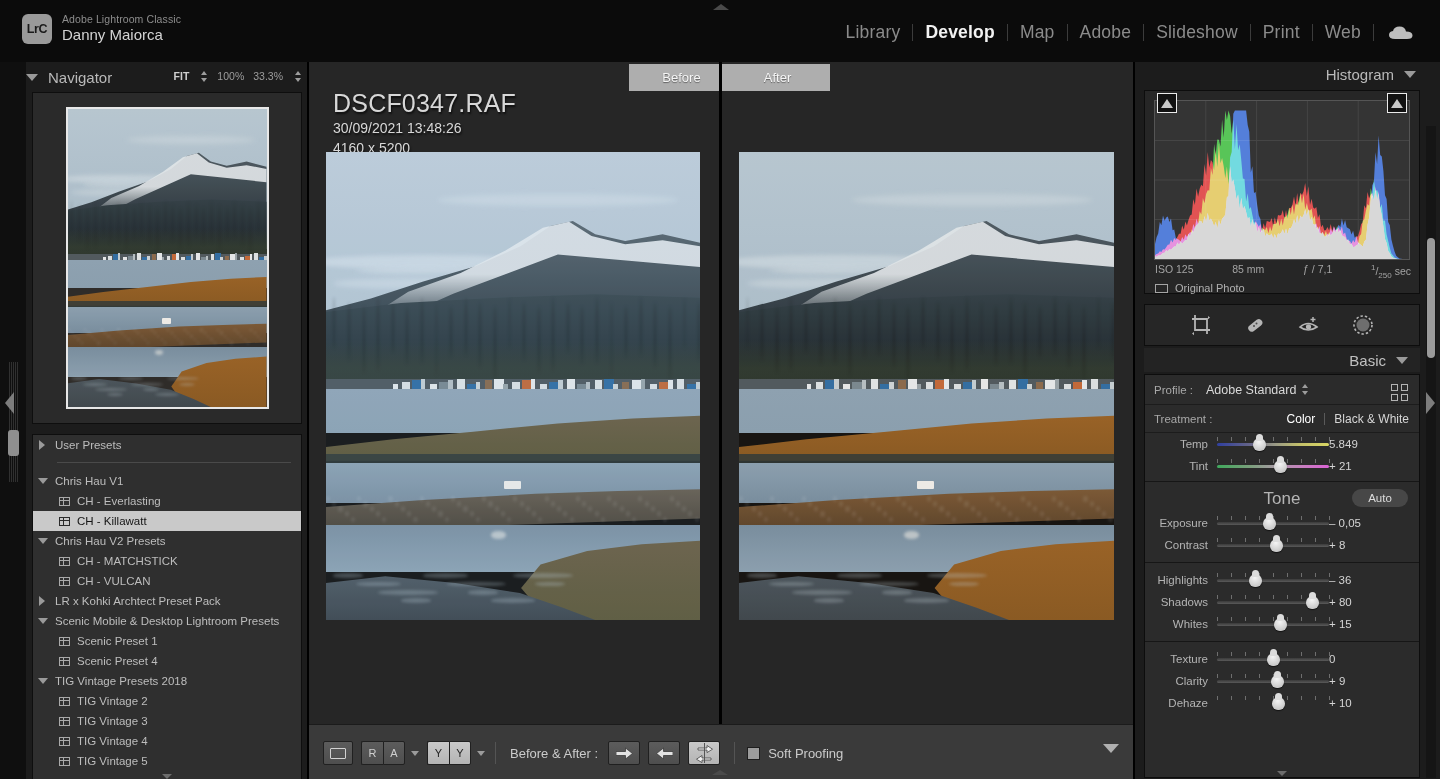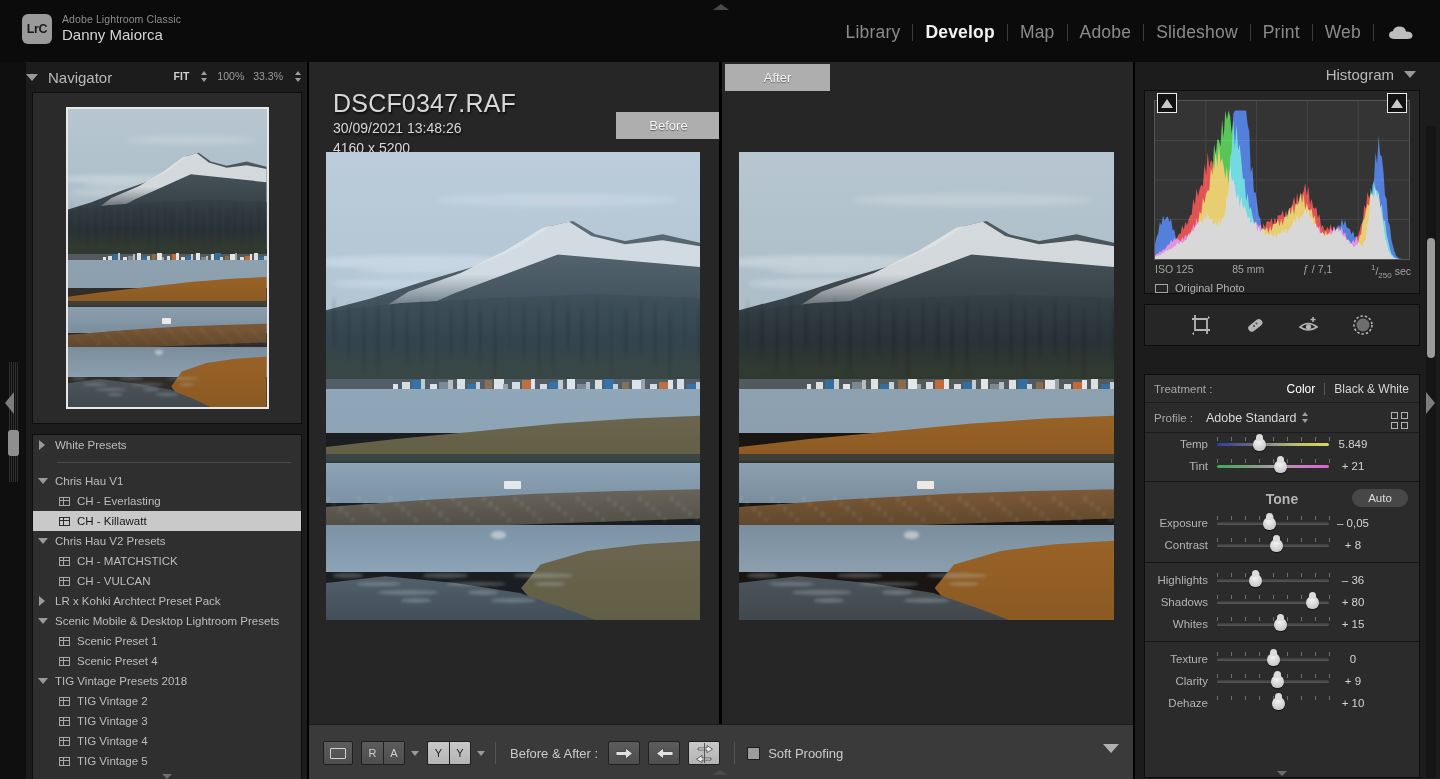--- a/index.html
+++ b/index.html
@@ -65,21 +65,21 @@
   .selected .preset-ico{background:transparent;border:1px solid #2a2a2a;}
   #preset-divider { height:1px; background:#4a4a4a; margin:7px 10px 8px 24px; }
   #preset-scroll-arrow{position:absolute;left:50%;bottom:2px;margin-left:-5px;width:0;height:0;border-left:5px solid transparent;border-right:5px solid transparent;border-top:5px solid #6d6d6d;}
 
   
   #center { position:absolute; left:309px; top:62px; width:824px; height:717px; background:#262626; }
   #ba-labels { position:absolute; left:0; top:0; width:824px; height:31px; }
   .ba-lab { position:absolute; top:2px; width:105px; height:27px; background:#aeaeae; color:#f6f6f6;
             font-size:13px; display:flex; align-items:center; justify-content:center;
             text-shadow:0 1px 1px rgba(0,0,0,.45); }
-  #lab-before { left:307px;margin-top:48px; }
+  #lab-before { left:320px; }
   #lab-after  { left:416px; }
   #center-split { position:absolute; left:410px; top:0; width:3px; height:662px; background:#000; }
 
   #overlay-text { position:absolute; left:24px; top:27px; color:#d8d8d8; text-shadow:1px 1.5px 2px rgba(0,0,0,.65); pointer-events:none; }
   #ov-file { font-size:25px; letter-spacing:0.2px; }
   #ov-date { font-size:14px; margin-top:2px; }
   #ov-dims { font-size:14px; margin-top:4px; }
 
   .photo-frame { position:absolute; top:90px; overflow:hidden; background:#111; }
   #photo-before { left:17px; width:374px; height:468px; }
@@ -160,24 +160,24 @@
   .sl-track { position:absolute; left:0; top:7px; width:100%; height:3px; background:linear-gradient(#3a3a3a,#5a5a5a); border-radius:2px; }
   .sl-track.temp { background:linear-gradient(90deg,#2f3fa0 0%,#6d6a84 34%,#9a9a86 52%,#c3c06a 74%,#d9d663 100%); }
   .sl-track.tint { background:linear-gradient(90deg,#3fa85c 0%,#7b9f7c 30%,#a79ba4 52%,#c87fc0 76%,#da63d4 100%); }
   .sl-ticks { position:absolute; left:0; top:1px; width:100%; height:5px; }
   .sl-ticks i { position:absolute; top:0; width:1px; height:4px; background:#6f6f6f; }
   .sl-knob { position:absolute; top:2px; width:13px; height:13px; margin-left:-6.5px;
              background:radial-gradient(circle at 45% 30%, #f4f4f4, #b9b9b9);
              border-radius:50% 50% 46% 46%; box-shadow:0 1px 1px rgba(0,0,0,.55); }
   .sl-knob::before{content:"";position:absolute;left:3px;top:-4px;width:7px;height:7px;background:#dcdcdc;
              border-radius:50% 50% 0 0; transform:rotate(0deg);}
-  .sl-val { width:54px; text-align:center; font-size:11.5px; color:#d4d4d4; padding-right:6px; }
+  .sl-val { width:54px; text-align:left; font-size:11.5px; color:#d4d4d4; padding-right:6px; }
 
   #tone-hdr { position:relative; height:26px; display:flex; align-items:center; justify-content:center; }
-  #tone-title { font-size:14px; color:#b4b4b4;font-weight:bold; }
+  #tone-title { font-size:17px; color:#b4b4b4; }
   #auto-btn { position:absolute; right:11px; top:3px; width:56px; height:18px; background:#474747; border-radius:9px;
               display:flex; align-items:center; justify-content:center; font-size:11.5px; color:#dcdcdc; cursor:pointer; }
   #presence-hdr { height:24px; display:flex; align-items:center; justify-content:center; font-size:11.5px; color:#b4b4b4; }
   #basic-scroll-arrow{position:absolute;left:50%;bottom:1px;margin-left:-5px;width:0;height:0;border-left:5px solid transparent;border-right:5px solid transparent;border-top:5px solid #6d6d6d;}
   #right-scroll-track { position:absolute; left:291px; top:64px; width:10px; height:652px; background:#151515; }
   #right-scroll-thumb { position:absolute; left:292px; top:176px; width:8px; height:120px; background:#9b9b9b; border-radius:4px; }
 
   
   .edge-arrow { position:absolute; cursor:pointer; }
   #left-edge-arrow { left:5px; top:392px; width:0;height:0;border-top:11px solid transparent;border-bottom:11px solid transparent;border-right:9px solid #7d7d7d; }
@@ -398,21 +398,21 @@
             <div class="streak" style="left:56%;top:91.8%;width:8%;height:1%;background:rgba(190,205,215,.30);"></div>
             <div class="" style="position:absolute;inset:0;background:rgba(150,100,40,0.05);"></div>
           </div>
       </div>
     </div>
 
     <div id="presets-panel">
       <div id="preset-rows">
           <div class="preset-row group">
             <span class="row-tri-rt"></span>
-            <span>White Presets</span>
+            <span>User Presets</span>
           </div>
           <div id="preset-divider"></div>
           <div class="preset-row group">
             <span class="row-tri-dn"></span>
             <span>Chris Hau V1</span>
           </div>
           <div class="preset-row item">
             <span class="preset-ico"></span>
             <span>CH - Everlasting</span>
           </div>
@@ -933,41 +933,45 @@
         </svg>
       </div>
       <div class="tstrip-btn">
         <svg width="22" height="22" viewBox="0 0 22 22">
           <circle cx="11" cy="11" r="9" fill="none" stroke="#b5b5b5" stroke-width="1.6" stroke-dasharray="2.4 2"></circle>
           <circle cx="11" cy="11" r="6.5" fill="#9e9e9e" opacity="0.6"></circle>
         </svg>
       </div>
     </div>
 
+    <div id="basic-head">
+      <div id="basic-title">Basic</div>
+      <div class="tri-dn"></div>
+    </div>
 
     <div id="basic-body">
-
-      <div id="treatment-row">
-        <span id="treat-label">Treatment :</span>
-        <span id="treat-opts">
-          <span class="treat-opt on">Color</span>
-          <span class="vdiv"></span>
-          <span class="treat-opt">Black &amp; White</span>
-        </span>
-      </div>
 
       <div id="profile-row">
         <span id="profile-label">Profile :</span>
         <span id="profile-val">Adobe Standard</span>
         <span class="spin" style="margin-left:6px"></span>
         <span id="profile-grid">
           <i class="pg"></i>
             <i class="pg"></i>
             <i class="pg"></i>
             <i class="pg"></i>
+        </span>
+      </div>
+
+      <div id="treatment-row">
+        <span id="treat-label">Treatment :</span>
+        <span id="treat-opts">
+          <span class="treat-opt on">Color</span>
+          <span class="vdiv"></span>
+          <span class="treat-opt">Black &amp; White</span>
         </span>
       </div>
 
 
       <div id="wb-sliders">
           <div class="slider-row">
             <div class="sl-name">Temp</div>
             <div class="sl-track-wrap">
               <div class="sl-track temp"></div>
               <div class="sl-ticks">

